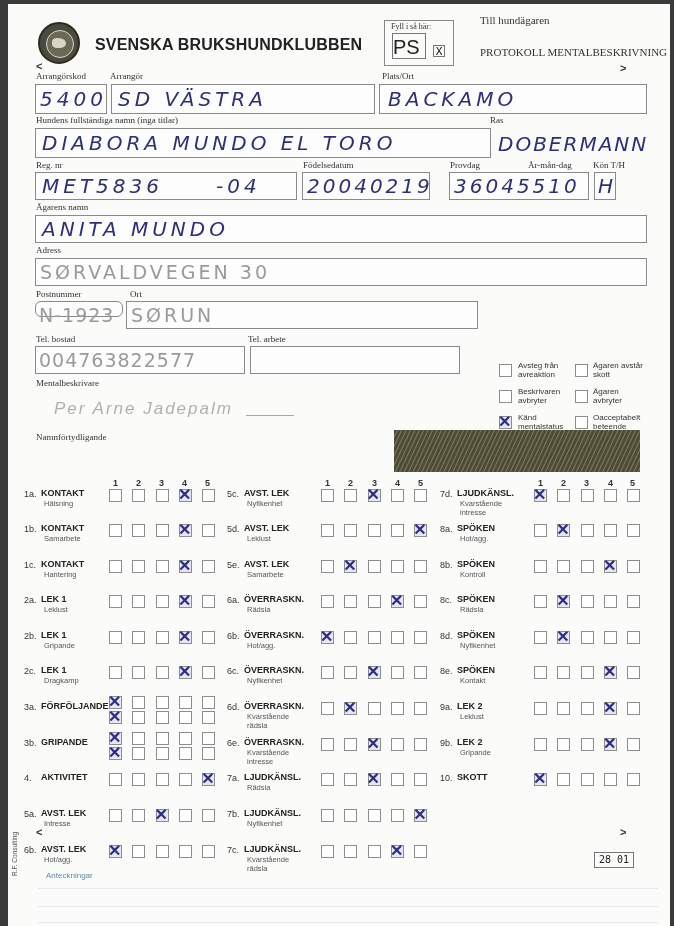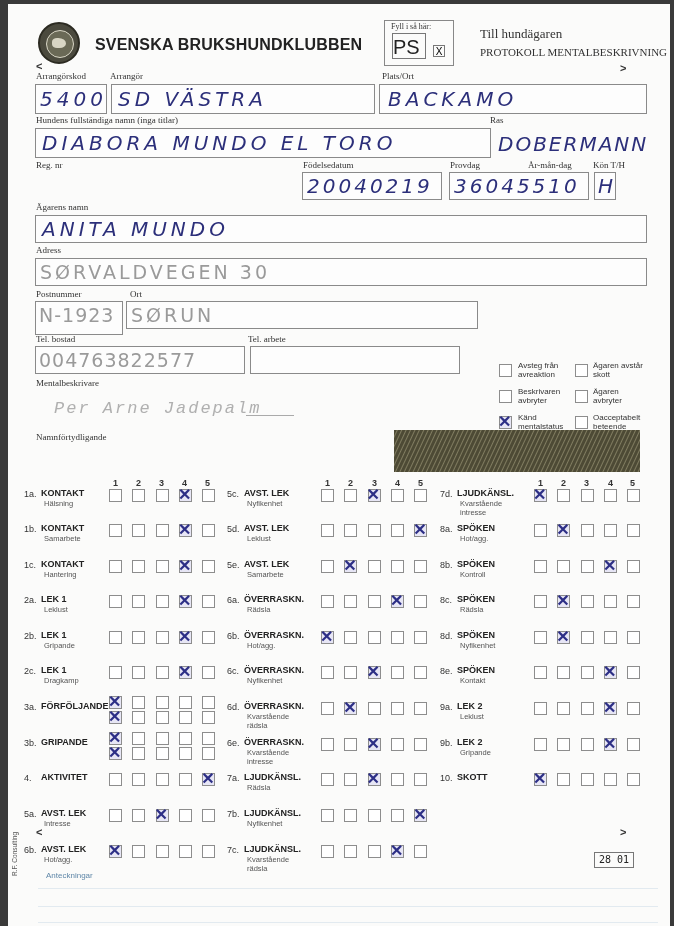--- a/index.html
+++ b/index.html
@@ -24,40 +24,40 @@
   .num { position:absolute; font-size:9px; font-weight:bold; color:#333; }
   .item-id { position:absolute; font-size:9px; color:#333; }
   .item-title { position:absolute; font-size:9px; font-weight:bold; color:#222; }
   .item-sub { position:absolute; font-size:7.5px; color:#555; line-height:9px; }
   .redact { position:absolute; left:386px; top:426px; width:246px; height:42px; background:repeating-linear-gradient(115deg,#4d4a35 0px,#4d4a35 2px,#807c60 3px,#4d4a35 4px); }
   .opt-lbl { position:absolute; font-size:8px; color:#333; line-height:9px; }
   .page-code { position:absolute; left:586px; top:848px; width:40px; height:16px; border:1px solid #777; box-sizing:border-box; font-family:"DejaVu Sans Mono", monospace; font-size:10px; text-align:center; line-height:14px; color:#222; }
   .notes { position:absolute; left:38px; top:867px; font-size:8px; color:#5f87a8; }
   .vert { position:absolute; left:3px; top:872px; font-size:6.5px; color:#555; transform:rotate(-90deg); transform-origin:left top; white-space:nowrap; }
   .notes-line { position:absolute; left:30px; width:620px; border-top:1px solid #e2eaf0; }
-  .sig { position:absolute; left:46px; top:395px; font-family:Liberation Mono, monospace; font-style:italic; font-size:17px; color:#b0b0b0; letter-spacing:2px; }
+  .sig { position:absolute; left:46px; top:395px; font-family:Liberation Sans, sans-serif; font-style:italic; font-size:17px; color:#b0b0b0; letter-spacing:2px; }
   .sig-line { position:absolute; left:238px; top:411px; width:48px; border-top:1px solid #aaa; }
 </style>
 </head>
 <body>
 
 <div class="page">
 
   <div class="logo">
       <div class="inner"></div>
     </div>
   <div class="title">SVENSKA BRUKSHUNDKLUBBEN</div>
 
   <div class="fill-box">
     <div class="lbl" style="left:6px;top:1px;font-size:8px;">Fyll i så här:</div>
     <div class="ps">PS</div>
     <div class="psx">X</div>
   </div>
 
-  <div class="lbl" style="left:472px;top:22px;font-size:13px;">Till hundägaren</div>
+  <div class="lbl" style="left:472px;top:10px;font-size:11px;">Till hundägaren</div>
   <div class="lbl" style="left:472px;top:42px;font-size:11px;">PROTOKOLL MENTALBESKRIVNING</div>
   <div class="arrow" style="left:28px;top:56px;">&lt;</div>
   <div class="arrow" style="left:612px;top:58px;">&gt;</div>
 
   <div class="lbl" style="left:28px;top:67px;">Arrangörskod</div>
   <div class="lbl" style="left:102px;top:67px;">Arrangör</div>
   <div class="lbl" style="left:374px;top:67px;">Plats/Ort</div>
   <div class="box" style="left:27px;top:80px;width:72px;height:30px;">
       <div class="hw" style="left:4px;top:2px;">5400</div>
     </div>
@@ -73,21 +73,25 @@
   <div class="box" style="left:27px;top:124px;width:456px;height:30px;">
       <div class="hw" style="left:6px;top:2px;">DIABORA MUNDO EL TORO</div>
     </div>
   <div class="hw" style="left:490px;top:128px;letter-spacing:2px;">DOBERMANN</div>
 
   <div class="lbl" style="left:28px;top:156px;">Reg. nr</div>
   <div class="lbl" style="left:295px;top:156px;">Födelsedatum</div>
   <div class="lbl" style="left:442px;top:156px;">Provdag</div>
   <div class="lbl" style="left:520px;top:156px;">År-mån-dag</div>
   <div class="lbl" style="left:585px;top:156px;">Kön T/H</div>
-  <div class="box" style="left:294px;top:168px;width:140px;height:28px;">
+  <div class="box" style="left:27px;top:168px;width:262px;height:28px;">
+    <div class="hw" style="left:6px;top:1px;">MET5836</div>
+    <div class="hw" style="left:180px;top:1px;">-04</div>
+  </div>
+  <div class="box" style="left:294px;top:168px;width:128px;height:28px;">
       <div class="hw" style="left:4px;top:1px;letter-spacing:3px;">20040219</div>
     </div>
   <div class="box" style="left:441px;top:168px;width:140px;height:28px;">
       <div class="hw" style="left:4px;top:1px;letter-spacing:3px;">36045510</div>
     </div>
   <div class="box" style="left:586px;top:168px;width:22px;height:28px;">
       <div class="hw" style="left:3px;top:1px;letter-spacing:0;">H</div>
     </div>
 
   <div class="lbl" style="left:28px;top:198px;">Ägarens namn</div>
@@ -95,21 +99,21 @@
       <div class="hw" style="left:6px;top:1px;">ANITA MUNDO</div>
     </div>
 
   <div class="lbl" style="left:28px;top:241px;">Adress</div>
   <div class="box" style="left:27px;top:254px;width:612px;height:28px;">
       <div class="hw pencil" style="left:4px;top:2px;">SØRVALDVEGEN 30</div>
     </div>
 
   <div class="lbl" style="left:28px;top:285px;">Postnummer</div>
   <div class="lbl" style="left:122px;top:285px;">Ort</div>
-  <div class="box" style="left:27px;top:297px;width:88px;height:34px;">
+  <div class="box" style="left:27px;top:297px;width:88px;height:16px;border-radius:6px;">
       <div class="hw pencil" style="left:3px;top:2px;letter-spacing:1px;">N-1923</div>
     </div>
   <div class="box" style="left:118px;top:297px;width:352px;height:28px;">
       <div class="hw pencil" style="left:4px;top:2px;">SØRUN</div>
     </div>
 
   <div class="lbl" style="left:28px;top:330px;">Tel. bostad</div>
   <div class="lbl" style="left:240px;top:330px;">Tel. arbete</div>
   <div class="box" style="left:27px;top:342px;width:210px;height:28px;">
       <div class="hw pencil" style="left:3px;top:2px;letter-spacing:1px;">004763822577</div>

